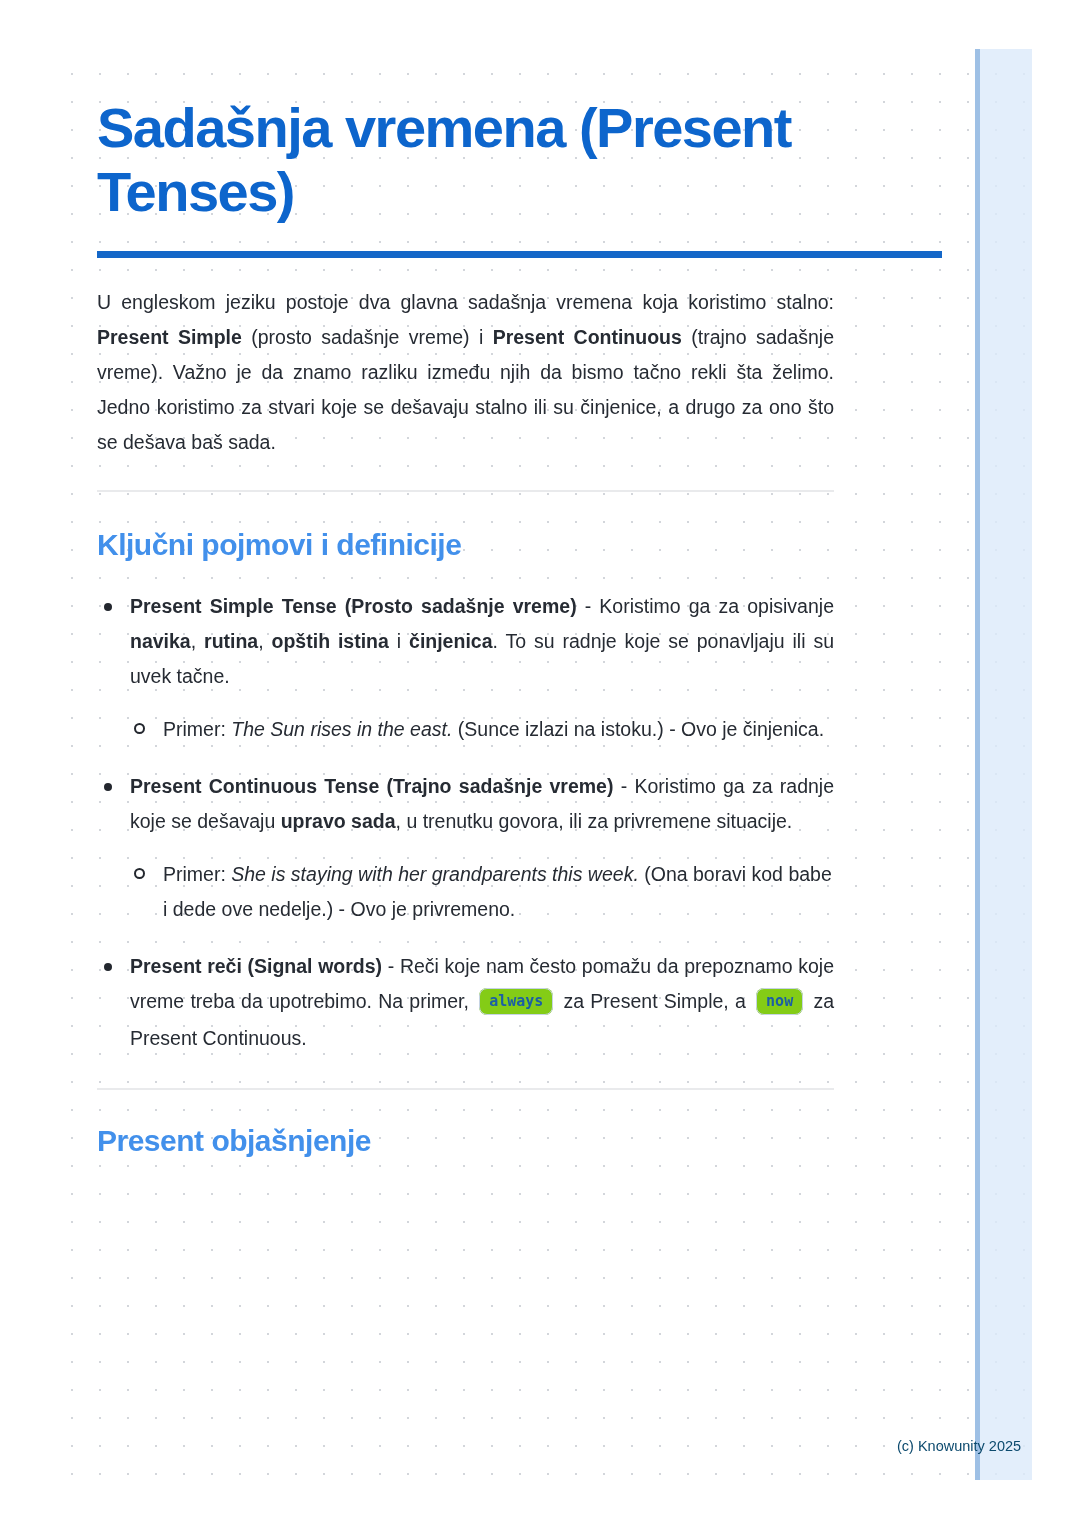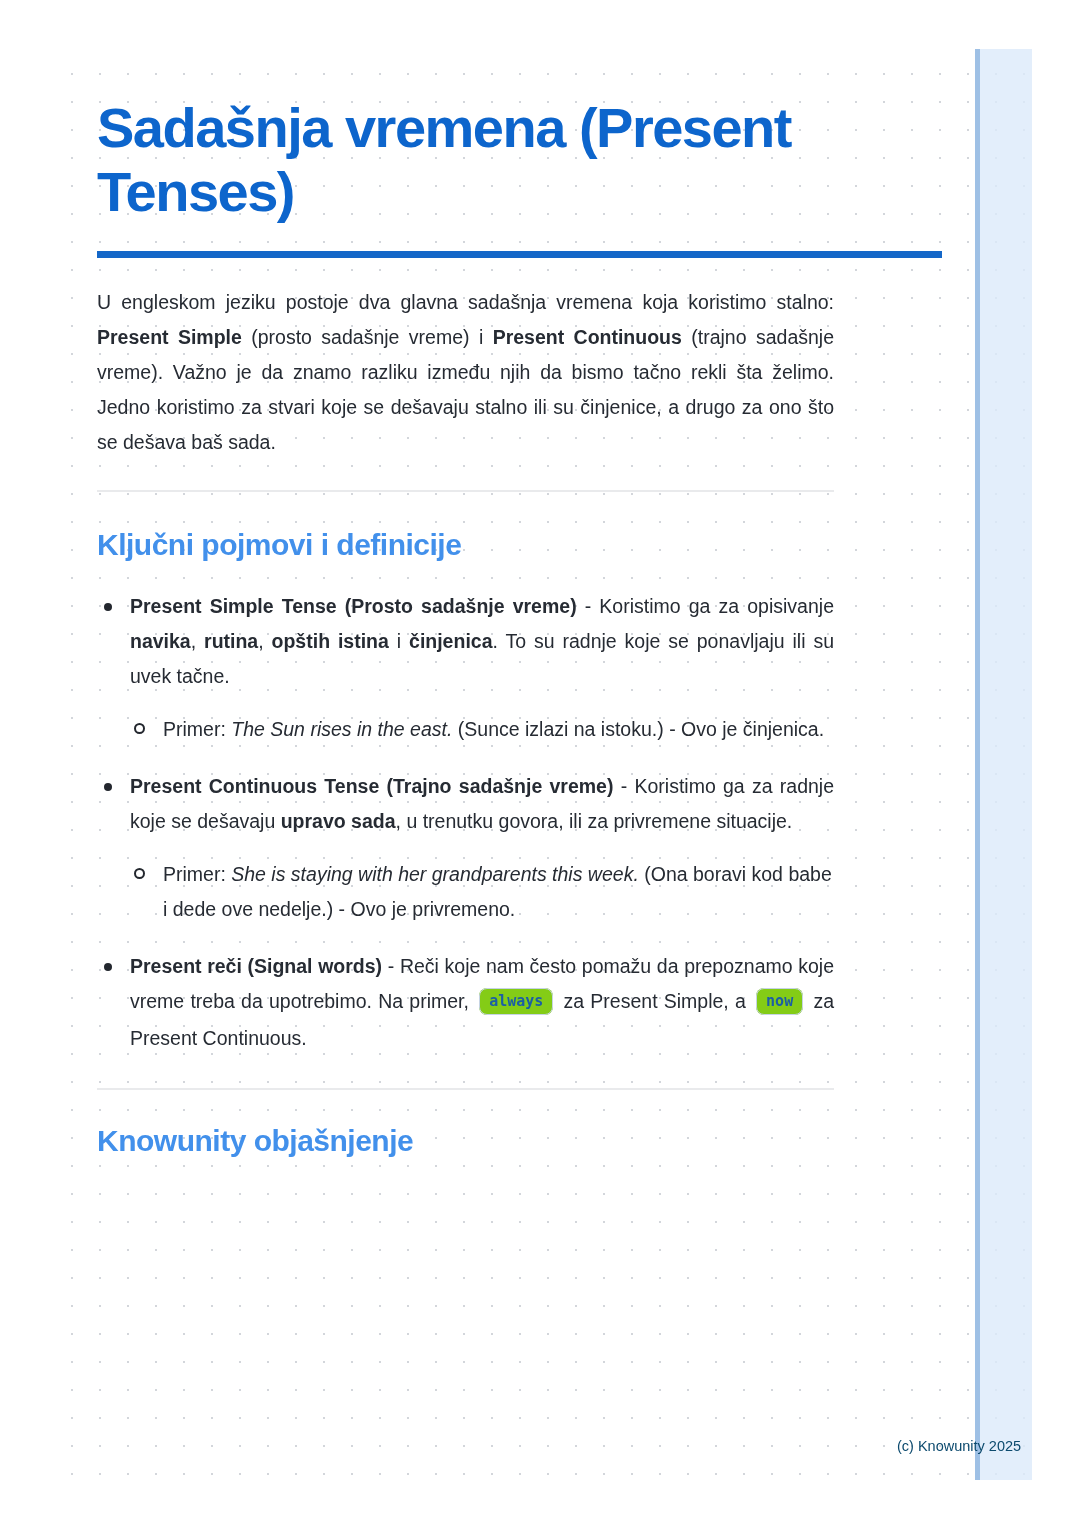--- a/index.html
+++ b/index.html
@@ -185,18 +185,18 @@
         <span class="marker-disc"></span>
         <div><span class="seg-b">Present reči (Signal words)</span><span> - Reči koje nam često pomažu da prepoznamo koje vreme treba da upotrebimo. Na primer, </span><span class="seg-c">always</span><span> za Present Simple, a </span><span class="seg-c">now</span><span> za Present Continuous.</span></div>
       </li>
 
     </ul>
   </section>
 
   <hr class="divider divider-bottom">
 
   <section>
-    <h2 class="h2-details">Knowunity objašnjenje</h2>
+    <h2 class="h2-details">Present objašnjenje</h2>
   </section>
 
 </main>
 
 <div class="footer-credit">(c) Knowunity 2025</div>
 
 </body></html>

